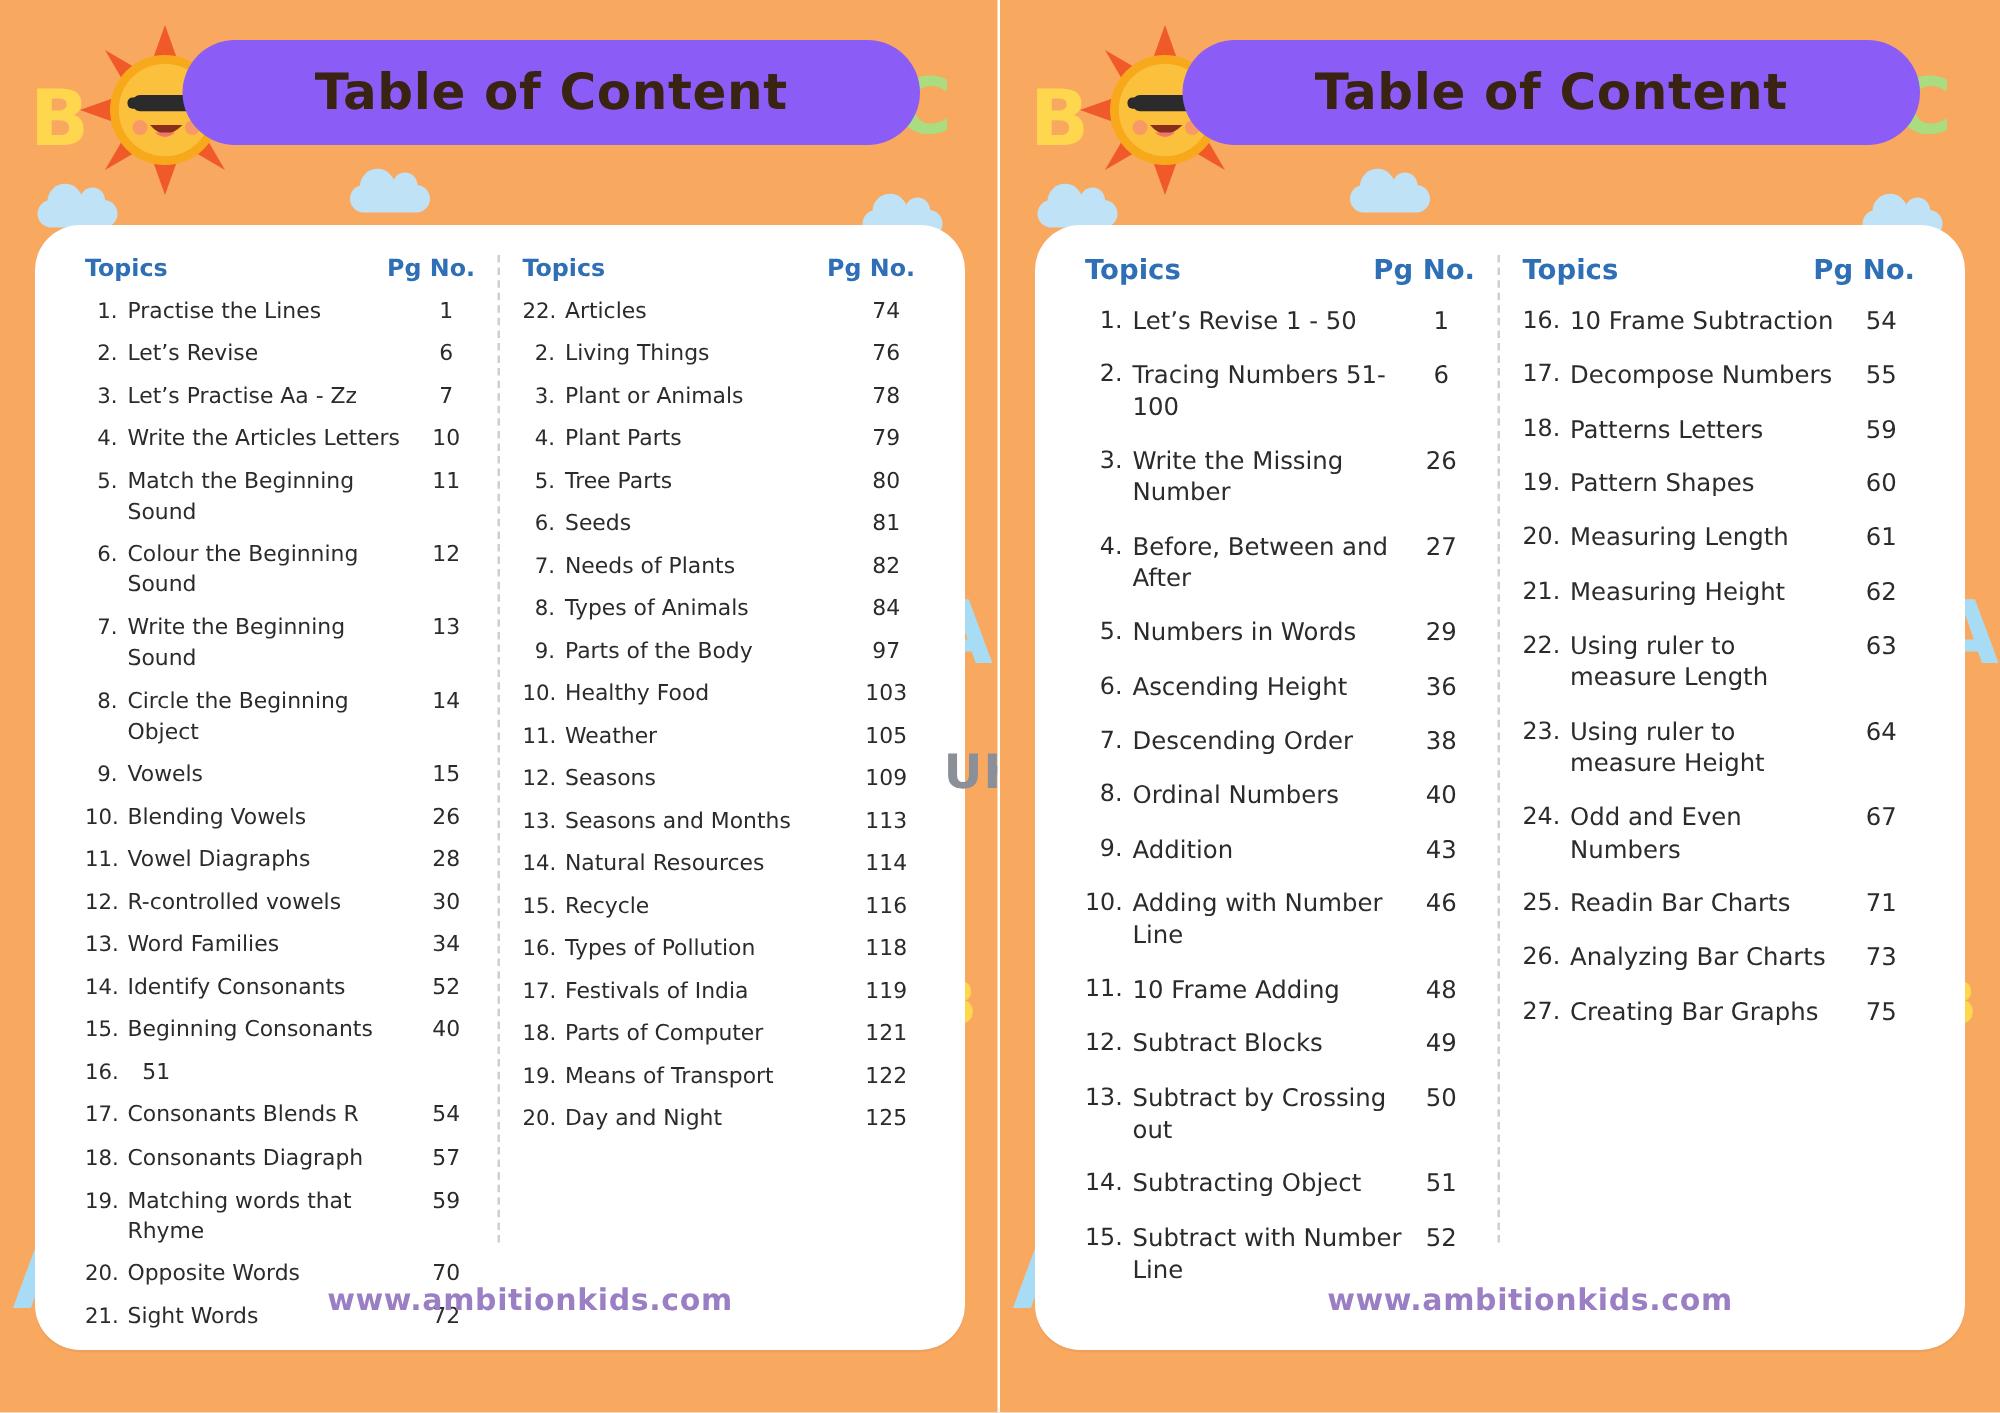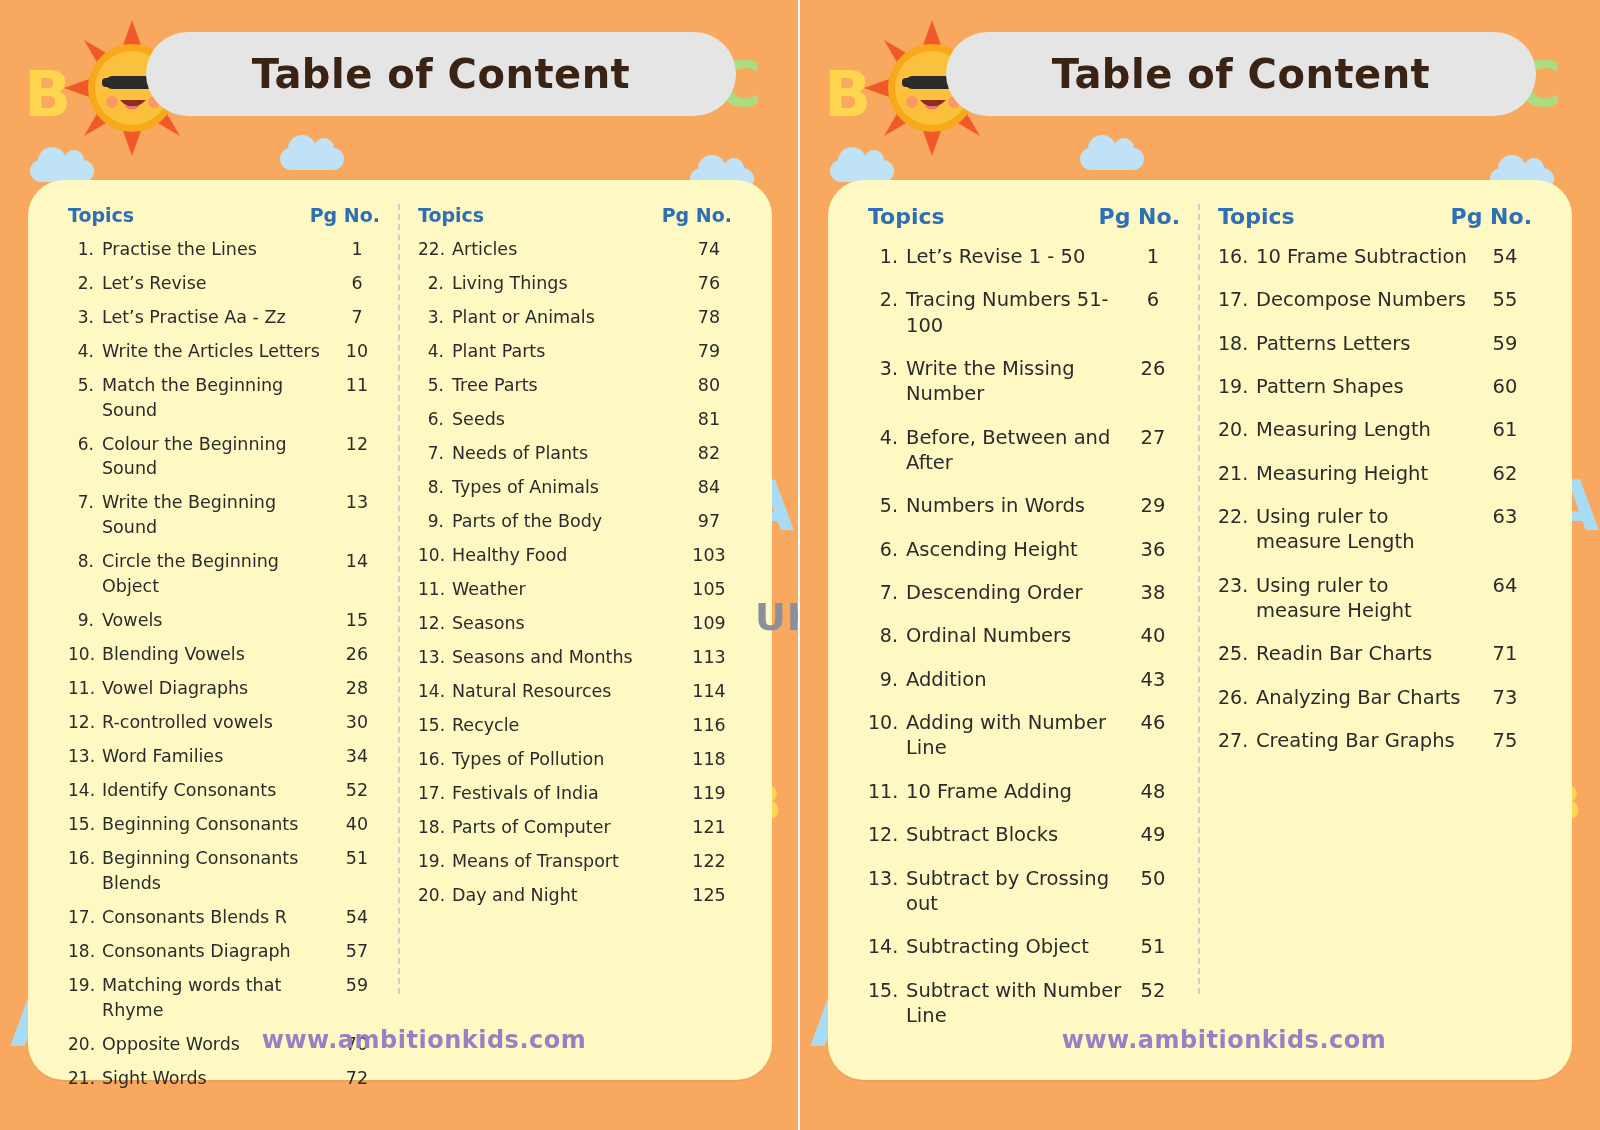--- a/index.html
+++ b/index.html
@@ -49,21 +49,21 @@
   }
   .cloud.c1 { width: 64px; height: 22px; }
   .cloud.c1:before { width: 28px; height: 28px; left: 8px; top: -13px; }
   .cloud.c1:after { width: 20px; height: 20px; left: 34px; top: -10px; }
 
   
   .banner {
     position: absolute;
     top: 32px; left: 146px;
     width: 590px; height: 84px;
-    background: #e5e5e5;
+    background: #8b5cf6;
     border-radius: 42px;
     display: flex; align-items: center; justify-content: center;
   }
   .banner-title {
     color: #3b2314;
     font-size: 40px;
     font-weight: 700;
     font-family: "DejaVu Sans", sans-serif;
     letter-spacing: 0.5px;
   }
@@ -74,21 +74,21 @@
     top: 18px; left: 62px;
     width: 140px; height: 140px;
   }
   .sun svg { width: 140px; height: 140px; display: block; }
 
   
   .card {
     position: absolute;
     left: 28px; top: 180px;
     width: 744px; height: 900px;
-    background: #fef9c3;
+    background: #ffffff;
     border-radius: 36px;
     box-shadow: 0 2px 0 rgba(0,0,0,0.04);
     padding: 24px 22px 10px 22px;
   }
   .cols {
     display: flex;
     height: 790px;
   }
   .col {
     flex: 1 1 50%;
@@ -280,21 +280,20 @@
                 <span class="toc-label">Identify Consonants</span>
                 <span class="toc-pg">52</span>
               </div>
             <div class="toc-item">
                 <span class="toc-num">15.</span>
                 <span class="toc-label">Beginning Consonants</span>
                 <span class="toc-pg">40</span>
               </div>
             <div class="toc-item">
                 <span class="toc-num">16.</span>
-                <span class="toc-label">Beginning Consonants Blends</span>
                 <span class="toc-pg">51</span>
               </div>
             <div class="toc-item">
                 <span class="toc-num">17.</span>
                 <span class="toc-label">Consonants Blends R</span>
                 <span class="toc-pg">54</span>
               </div>
             <div class="toc-item">
                 <span class="toc-num">18.</span>
                 <span class="toc-label">Consonants Diagraph</span>
@@ -603,20 +602,25 @@
                 <span class="toc-num">22.</span>
                 <span class="toc-label">Using ruler to measure Length</span>
                 <span class="toc-pg">63</span>
               </div>
             <div class="toc-item">
                 <span class="toc-num">23.</span>
                 <span class="toc-label">Using ruler to measure Height</span>
                 <span class="toc-pg">64</span>
               </div>
             <div class="toc-item">
+                <span class="toc-num">24.</span>
+                <span class="toc-label">Odd and Even Numbers</span>
+                <span class="toc-pg">67</span>
+              </div>
+            <div class="toc-item">
                 <span class="toc-num">25.</span>
                 <span class="toc-label">Readin Bar Charts</span>
                 <span class="toc-pg">71</span>
               </div>
             <div class="toc-item">
                 <span class="toc-num">26.</span>
                 <span class="toc-label">Analyzing Bar Charts</span>
                 <span class="toc-pg">73</span>
               </div>
             <div class="toc-item">

